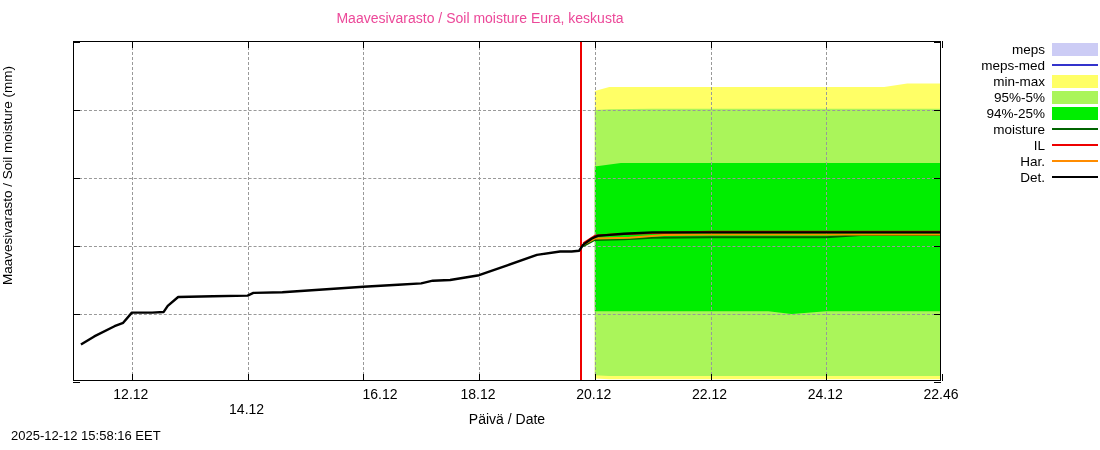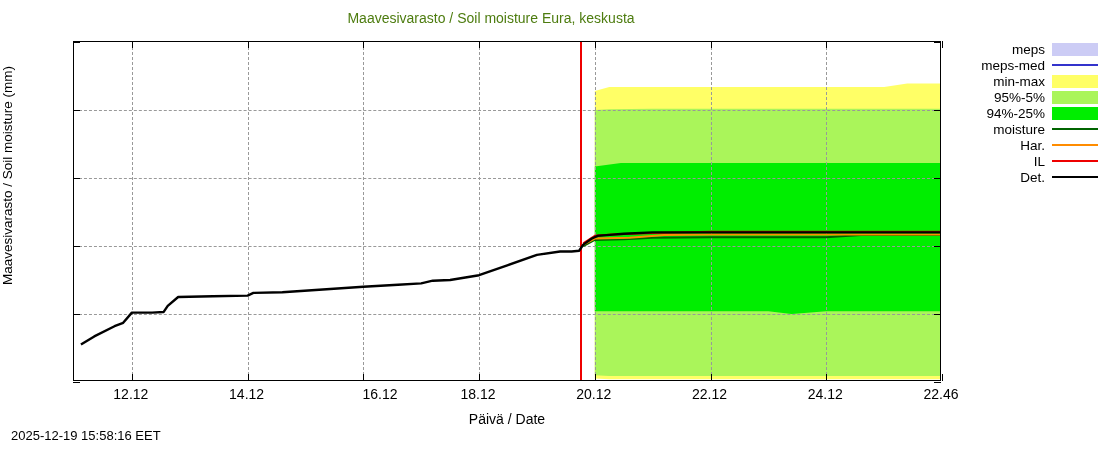--- a/index.html
+++ b/index.html
@@ -1,21 +1,21 @@
 <!DOCTYPE html>
 <html><head>
 <meta charset="utf-8">
 <style>
   html,body{margin:0;padding:0;background:#ffffff;}
   body{width:1100px;height:450px;overflow:hidden;
        font-family:"Liberation Sans","DejaVu Sans",sans-serif;color:#000;}
   #root{position:relative;width:1100px;height:450px;}
 
-  .chart-title{position:absolute;left:11px;top:10px;width:960px;text-align:center;
-      font-size:14px;color:#4d7c0f;letter-spacing:0px;}
+  .chart-title{position:absolute;left:0;top:10px;width:960px;text-align:center;
+      font-size:14px;color:#ec4899;letter-spacing:0px;}
 
   
   .plot-frame{position:absolute;left:73px;top:41px;width:868px;height:340px;
       border:1px solid #000;box-sizing:border-box;background:#fff;}
   .plot-clip{position:absolute;left:0;top:0;width:100%;height:100%;overflow:hidden;}
 
   .ylabel{position:absolute;left:-193px;top:168px;width:400px;text-align:center;
       transform:rotate(-90deg);font-size:13.5px;white-space:nowrap;}
   .xlabel{position:absolute;left:73px;top:411px;width:868px;text-align:center;
       font-size:14px;}
@@ -48,21 +48,21 @@
 
 <div id="root">
 
   <div class="chart-title">Maavesivarasto / Soil moisture   Eura, keskusta</div>
 
   <div class="ylabel">Maavesivarasto / Soil moisture (mm)</div>
 
   <div id="ytick-labels"></div>
   <div id="xtick-labels">
       <div class="xtick-label" style="left: 130.867px;">12.12</div>
-      <div class="xtick-label" style="left: 246.6px;">14.12</div>
+      <div class="xtick-label" style="left: 246.6px; margin-top: 15px;">14.12</div>
       <div class="xtick-label" style="left: 380px;">16.12</div>
       <div class="xtick-label" style="left: 478.067px;">18.12</div>
       <div class="xtick-label" style="left: 593.8px;">20.12</div>
       <div class="xtick-label" style="left: 709.533px;">22.12</div>
       <div class="xtick-label" style="left: 825.267px;">24.12</div>
       <div class="xtick-label" style="left: 941px;">22.46</div>
     </div>
 
   <div class="plot-frame">
     <div class="plot-clip">
@@ -149,27 +149,27 @@
       </div>
       <div class="legend-row">
         <span class="legend-label">94%-25%</span>
         <span class="legend-swatch" style="background: rgb(0, 238, 0);"></span>
       </div>
       <div class="legend-row">
         <span class="legend-label">moisture</span>
         <span class="legend-line" style="border-top-color: rgb(0, 100, 0);"></span>
       </div>
       <div class="legend-row">
+        <span class="legend-label">IL</span>
+        <span class="legend-line" style="border-top-color: rgb(238, 0, 0);"></span>
+      </div>
+      <div class="legend-row">
         <span class="legend-label">Har.</span>
         <span class="legend-line" style="border-top-color: rgb(255, 140, 0);"></span>
-      </div>
-      <div class="legend-row">
-        <span class="legend-label">IL</span>
-        <span class="legend-line" style="border-top-color: rgb(238, 0, 0);"></span>
       </div>
       <div class="legend-row">
         <span class="legend-label">Det.</span>
         <span class="legend-line" style="border-top-color: rgb(0, 0, 0);"></span>
       </div>
     </div>
 
-  <div class="timestamp">2025-12-19 15:58:16 EET</div>
+  <div class="timestamp">2025-12-12 15:58:16 EET</div>
 </div>
 
 </body></html>

